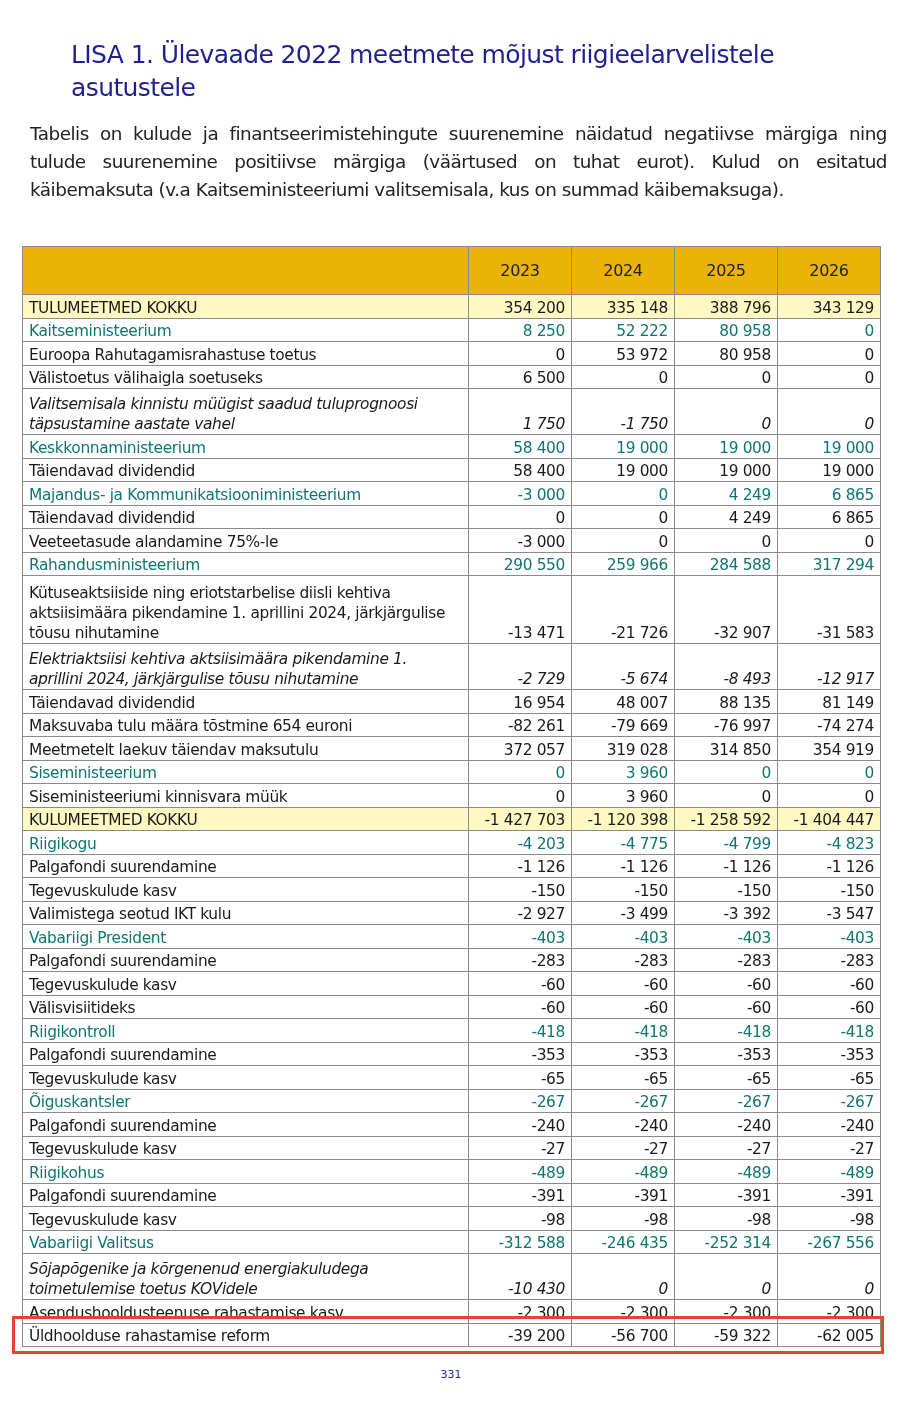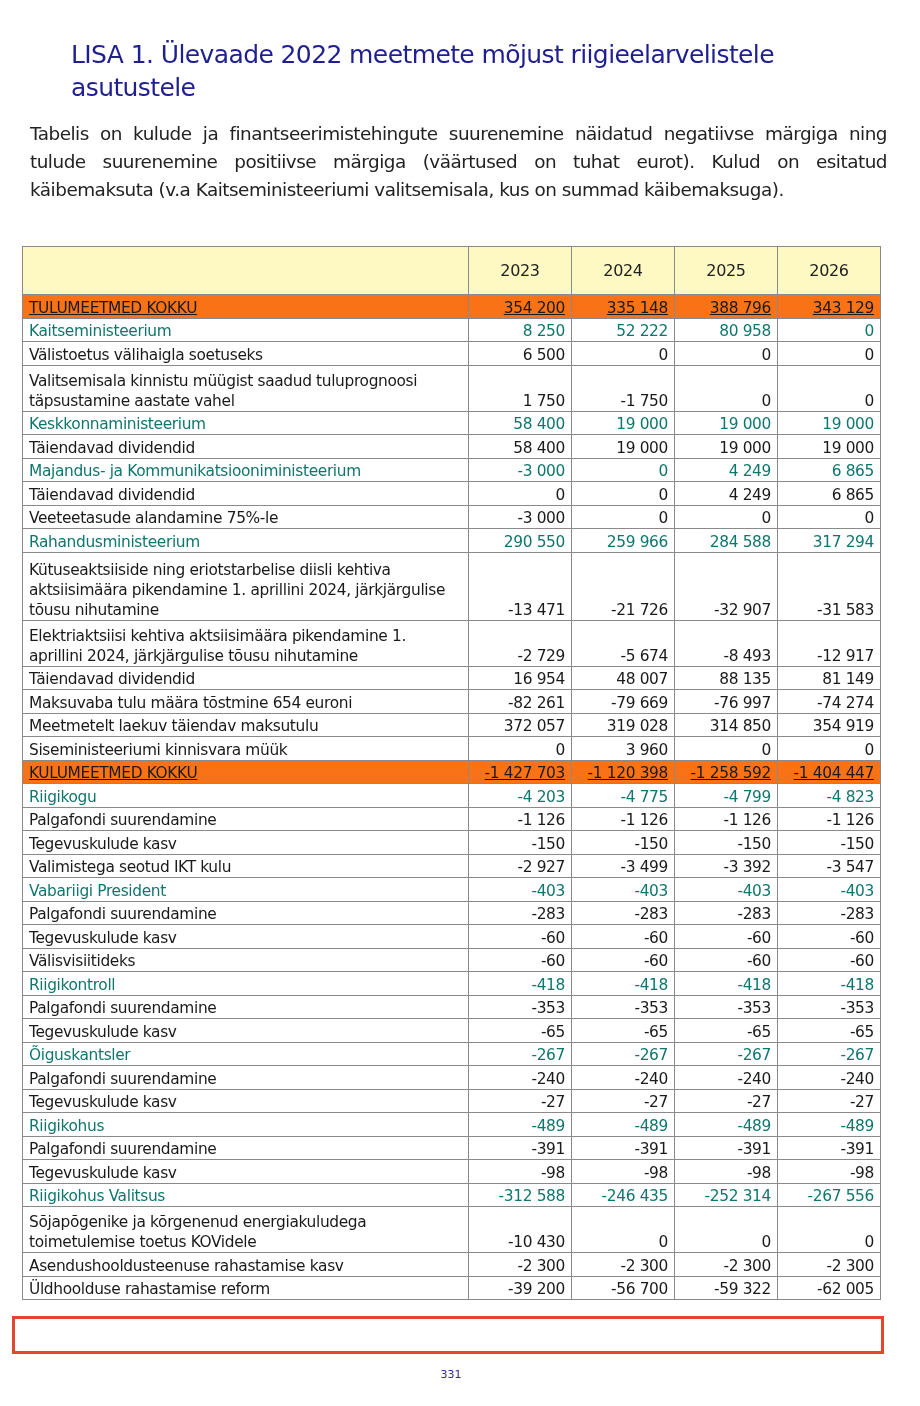--- a/index.html
+++ b/index.html
@@ -11,29 +11,29 @@
   .intro { position: absolute; left: 22px; top: 112px; width: 857px; margin: 8px;
            font-size: 18.4px; line-height: 28px; text-align: justify; color: #222;
            letter-spacing: -0.5px; }
   table.budget { position: absolute; left: 22px; top: 246px; width: 858px;
                  border-collapse: collapse; table-layout: fixed;
                  font-size: 15.4px; letter-spacing: -0.35px; }
   table.budget col.c-label { width: 446px; }
   table.budget col.c-year { width: 103px; }
   table.budget td, table.budget th { border: 1px solid #8a8a8a; padding: 0 6px 0 6px;
       vertical-align: bottom; line-height: 20px; }
-  table.budget th { background: #fef9c3; font-weight: normal; height: 47px;
+  table.budget th { background: #eab308; font-weight: normal; height: 47px;
       vertical-align: middle; text-align: center; font-size: 16px; color: #222; }
   table.budget th.label-head { text-align: left; }
   table.budget td { height: 22.5px; }
   table.budget td.num { text-align: right; white-space: nowrap; padding-right: 6px; }
-  table.budget tr.total td { background: #f97316; color: #1a1a1a; text-decoration: underline; }
+  table.budget tr.total td { background: #fef9c3; color: #1a1a1a; }
   table.budget tr.ministry td { color: #0f766e; }
   table.budget tr.item td { color: #1a1a1a; }
-  table.budget tr.two td { height: 45px; }
+  table.budget tr.two td { height: 45px; font-style: italic; }
   table.budget tr.three td { height: 67px; }
   .highlight { position: absolute; left: 12px; top: 1298px; width: 872px; height: 34px;
                border: 3px solid #e3452e; box-sizing: border-box; pointer-events: none; }
   .page-number { position: absolute; left: 0; top: 1368px; width: 902px; text-align: center;
                  font-size: 11px; color: #2a2a90; }
 </style>
 </head>
 <body>
 
 <h1 class="title">LISA 1. Ülevaade 2022 meetmete mõjust riigieelarvelistele asutustele</h1>
@@ -65,20 +65,27 @@
         <td class="num">343 129</td>
       </tr>
       <tr class="ministry">
         <td>Kaitseministeerium</td>
         <td class="num">8 250</td>
         <td class="num">52 222</td>
         <td class="num">80 958</td>
         <td class="num">0</td>
       </tr>
       <tr class="item">
+        <td>Euroopa Rahutagamisrahastuse toetus</td>
+        <td class="num">0</td>
+        <td class="num">53 972</td>
+        <td class="num">80 958</td>
+        <td class="num">0</td>
+      </tr>
+      <tr class="item">
         <td>Välistoetus välihaigla soetuseks</td>
         <td class="num">6 500</td>
         <td class="num">0</td>
         <td class="num">0</td>
         <td class="num">0</td>
       </tr>
       <tr class="item two">
         <td>Valitsemisala kinnistu müügist saadud tuluprognoosi täpsustamine aastate vahel</td>
         <td class="num">1 750</td>
         <td class="num">-1 750</td>
@@ -155,20 +162,27 @@
         <td class="num">-76 997</td>
         <td class="num">-74 274</td>
       </tr>
       <tr class="item">
         <td>Meetmetelt laekuv täiendav maksutulu</td>
         <td class="num">372 057</td>
         <td class="num">319 028</td>
         <td class="num">314 850</td>
         <td class="num">354 919</td>
       </tr>
+      <tr class="ministry">
+        <td>Siseministeerium</td>
+        <td class="num">0</td>
+        <td class="num">3 960</td>
+        <td class="num">0</td>
+        <td class="num">0</td>
+      </tr>
       <tr class="item">
         <td>Siseministeeriumi kinnisvara müük</td>
         <td class="num">0</td>
         <td class="num">3 960</td>
         <td class="num">0</td>
         <td class="num">0</td>
       </tr>
       <tr class="total">
         <td>KULUMEETMED KOKKU</td>
         <td class="num">-1 427 703</td>
@@ -289,21 +303,21 @@
         <td class="num">-391</td>
       </tr>
       <tr class="item">
         <td>Tegevuskulude kasv</td>
         <td class="num">-98</td>
         <td class="num">-98</td>
         <td class="num">-98</td>
         <td class="num">-98</td>
       </tr>
       <tr class="ministry">
-        <td>Riigikohus Valitsus</td>
+        <td>Vabariigi Valitsus</td>
         <td class="num">-312 588</td>
         <td class="num">-246 435</td>
         <td class="num">-252 314</td>
         <td class="num">-267 556</td>
       </tr>
       <tr class="item two">
         <td>Sõjapõgenike ja kõrgenenud energiakuludega toimetulemise toetus KOVidele</td>
         <td class="num">-10 430</td>
         <td class="num">0</td>
         <td class="num">0</td>

